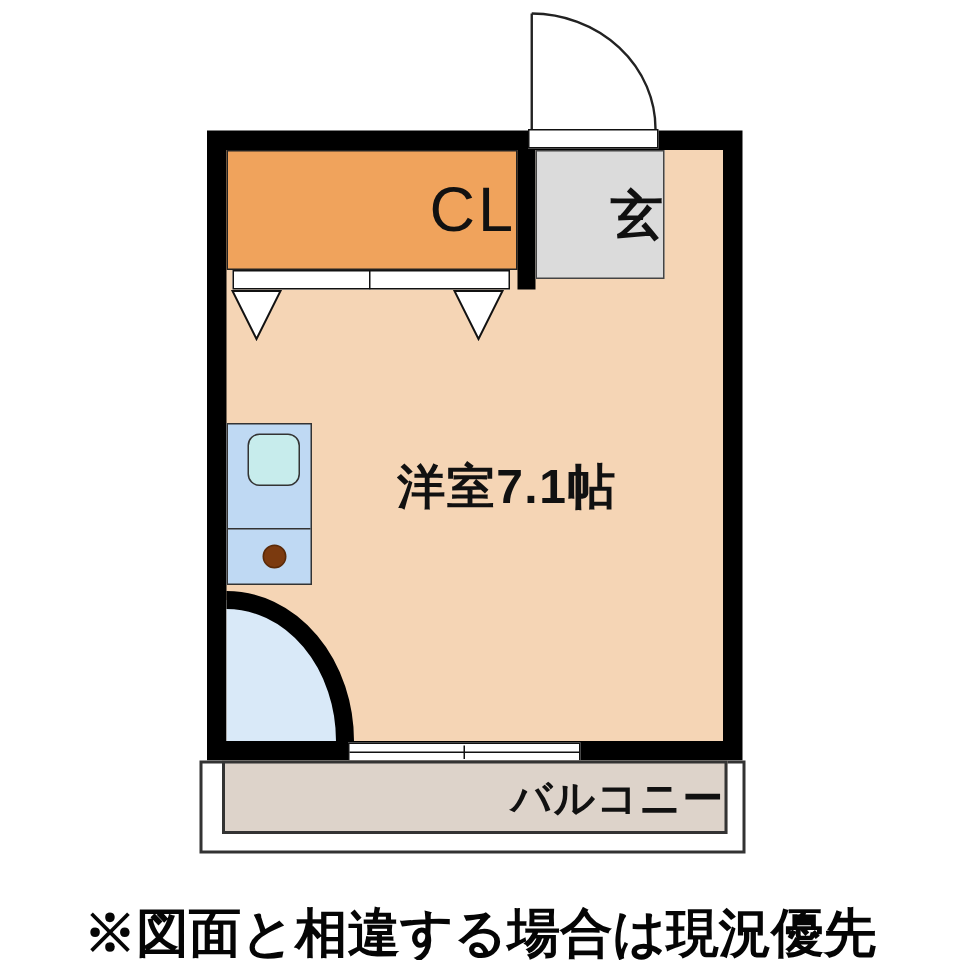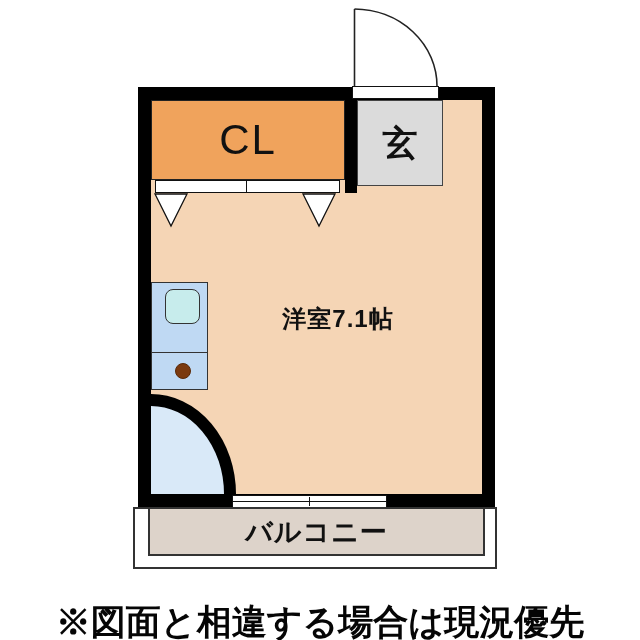--- a/index.html
+++ b/index.html
@@ -1,21 +1,21 @@
 <!DOCTYPE html>
 <html><head>
 <meta charset="utf-8">
 <style>
   html,body{margin:0;padding:0;}
   body{
     width:640px;height:640px;background:#ffffff;position:relative;overflow:hidden;
     font-family:"Liberation Sans", sans-serif;
   }
   .abs{position:absolute;box-sizing:border-box;}
-  .center-flex{display:flex;align-items:center;justify-content:center;}
+  .center-flex{display:flex;align-items:center;justify-content:flex-end;}
 
   
   #plan-wall{left:138px;top:87px;width:357px;height:420px;}
   #main-room{left:151px;top:100px;width:331px;height:394px;}
   #closet{left:151px;top:100px;width:194px;height:80px;border:1px solid #222;
           font-size:42px;font-weight:500;color:#111;letter-spacing:2px;}
   #closet-divider-wall{left:345px;top:100px;width:12px;height:93px;}
   #entrance{left:357px;top:100px;width:86px;height:86px;border:1px solid #444;
             font-size:35px;font-weight:600;color:#111;}
   #entrance-door-opening{left:352px;top:86px;width:87px;height:13px;background:#fff;border:1px solid #111;}
@@ -30,21 +30,21 @@
   #burner{left:175px;top:363px;width:16px;height:16px;border-radius:50%;border:1px solid #5a2a08;}
 
   #window{left:232px;top:495px;width:155px;height:13px;background:#fff;border:1px solid #111;}
   #window-midline{left:0;top:5px;width:100%;height:0;border-top:1.5px solid #111;}
   #window-tick{left:76px;top:1px;width:0;height:9px;border-left:1.5px solid #111;}
 
   #balcony-outer{left:133px;top:507px;width:364px;height:62px;background:#fff;border:2px solid #333;}
   #balcony-inner{left:148px;top:507px;width:337px;height:49px;border:2px solid #333;
                  font-size:27px;font-weight:700;color:#111;letter-spacing:1px;}
 
-  #room-label{left:338px;top:303px;transform:translateX(-50%);font-size:24px;font-weight:600;
+  #room-label{left:338px;top:303px;transform:translateX(-50%);font-size:32px;font-weight:600;
               color:#111;white-space:nowrap;letter-spacing:1px;}
   #caption{left:0;top:599px;width:640px;text-align:center;font-size:35px;font-weight:600;color:#050505;
            white-space:nowrap;}
 
   #overlay-svg{left:0;top:0;width:640px;height:640px;pointer-events:none;}
 </style>
 </head>
 <body>
 
 <div class="abs" id="plan-wall" style="background-color: rgb(0, 0, 0);"></div>

